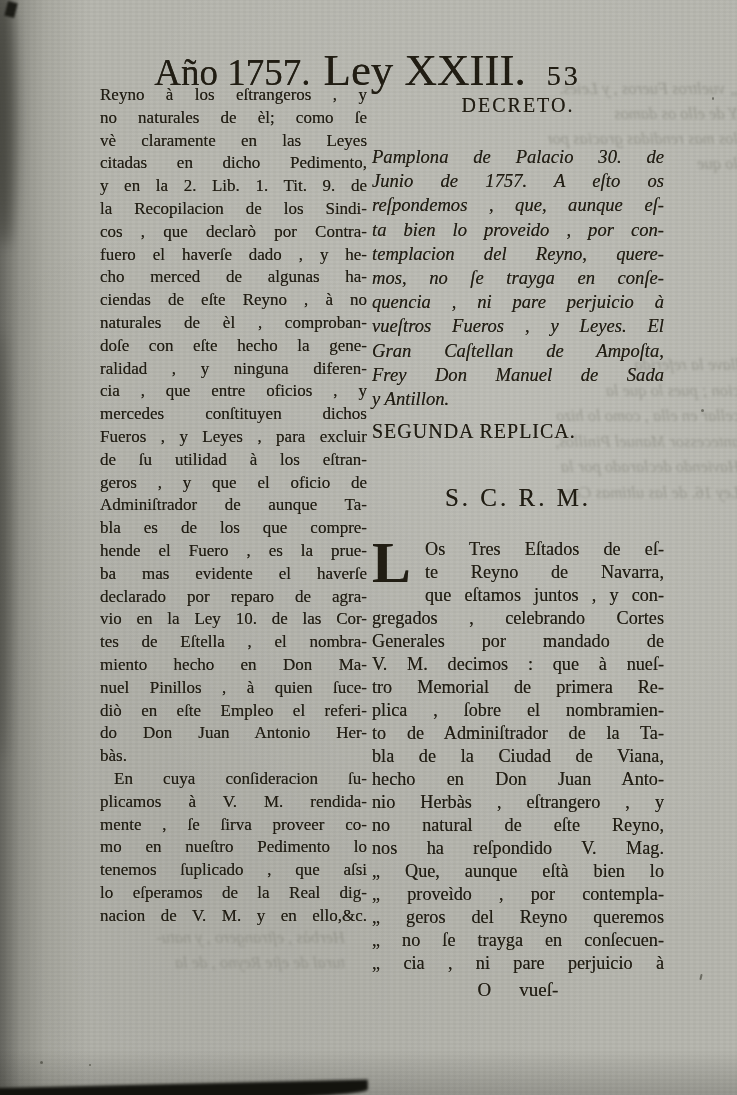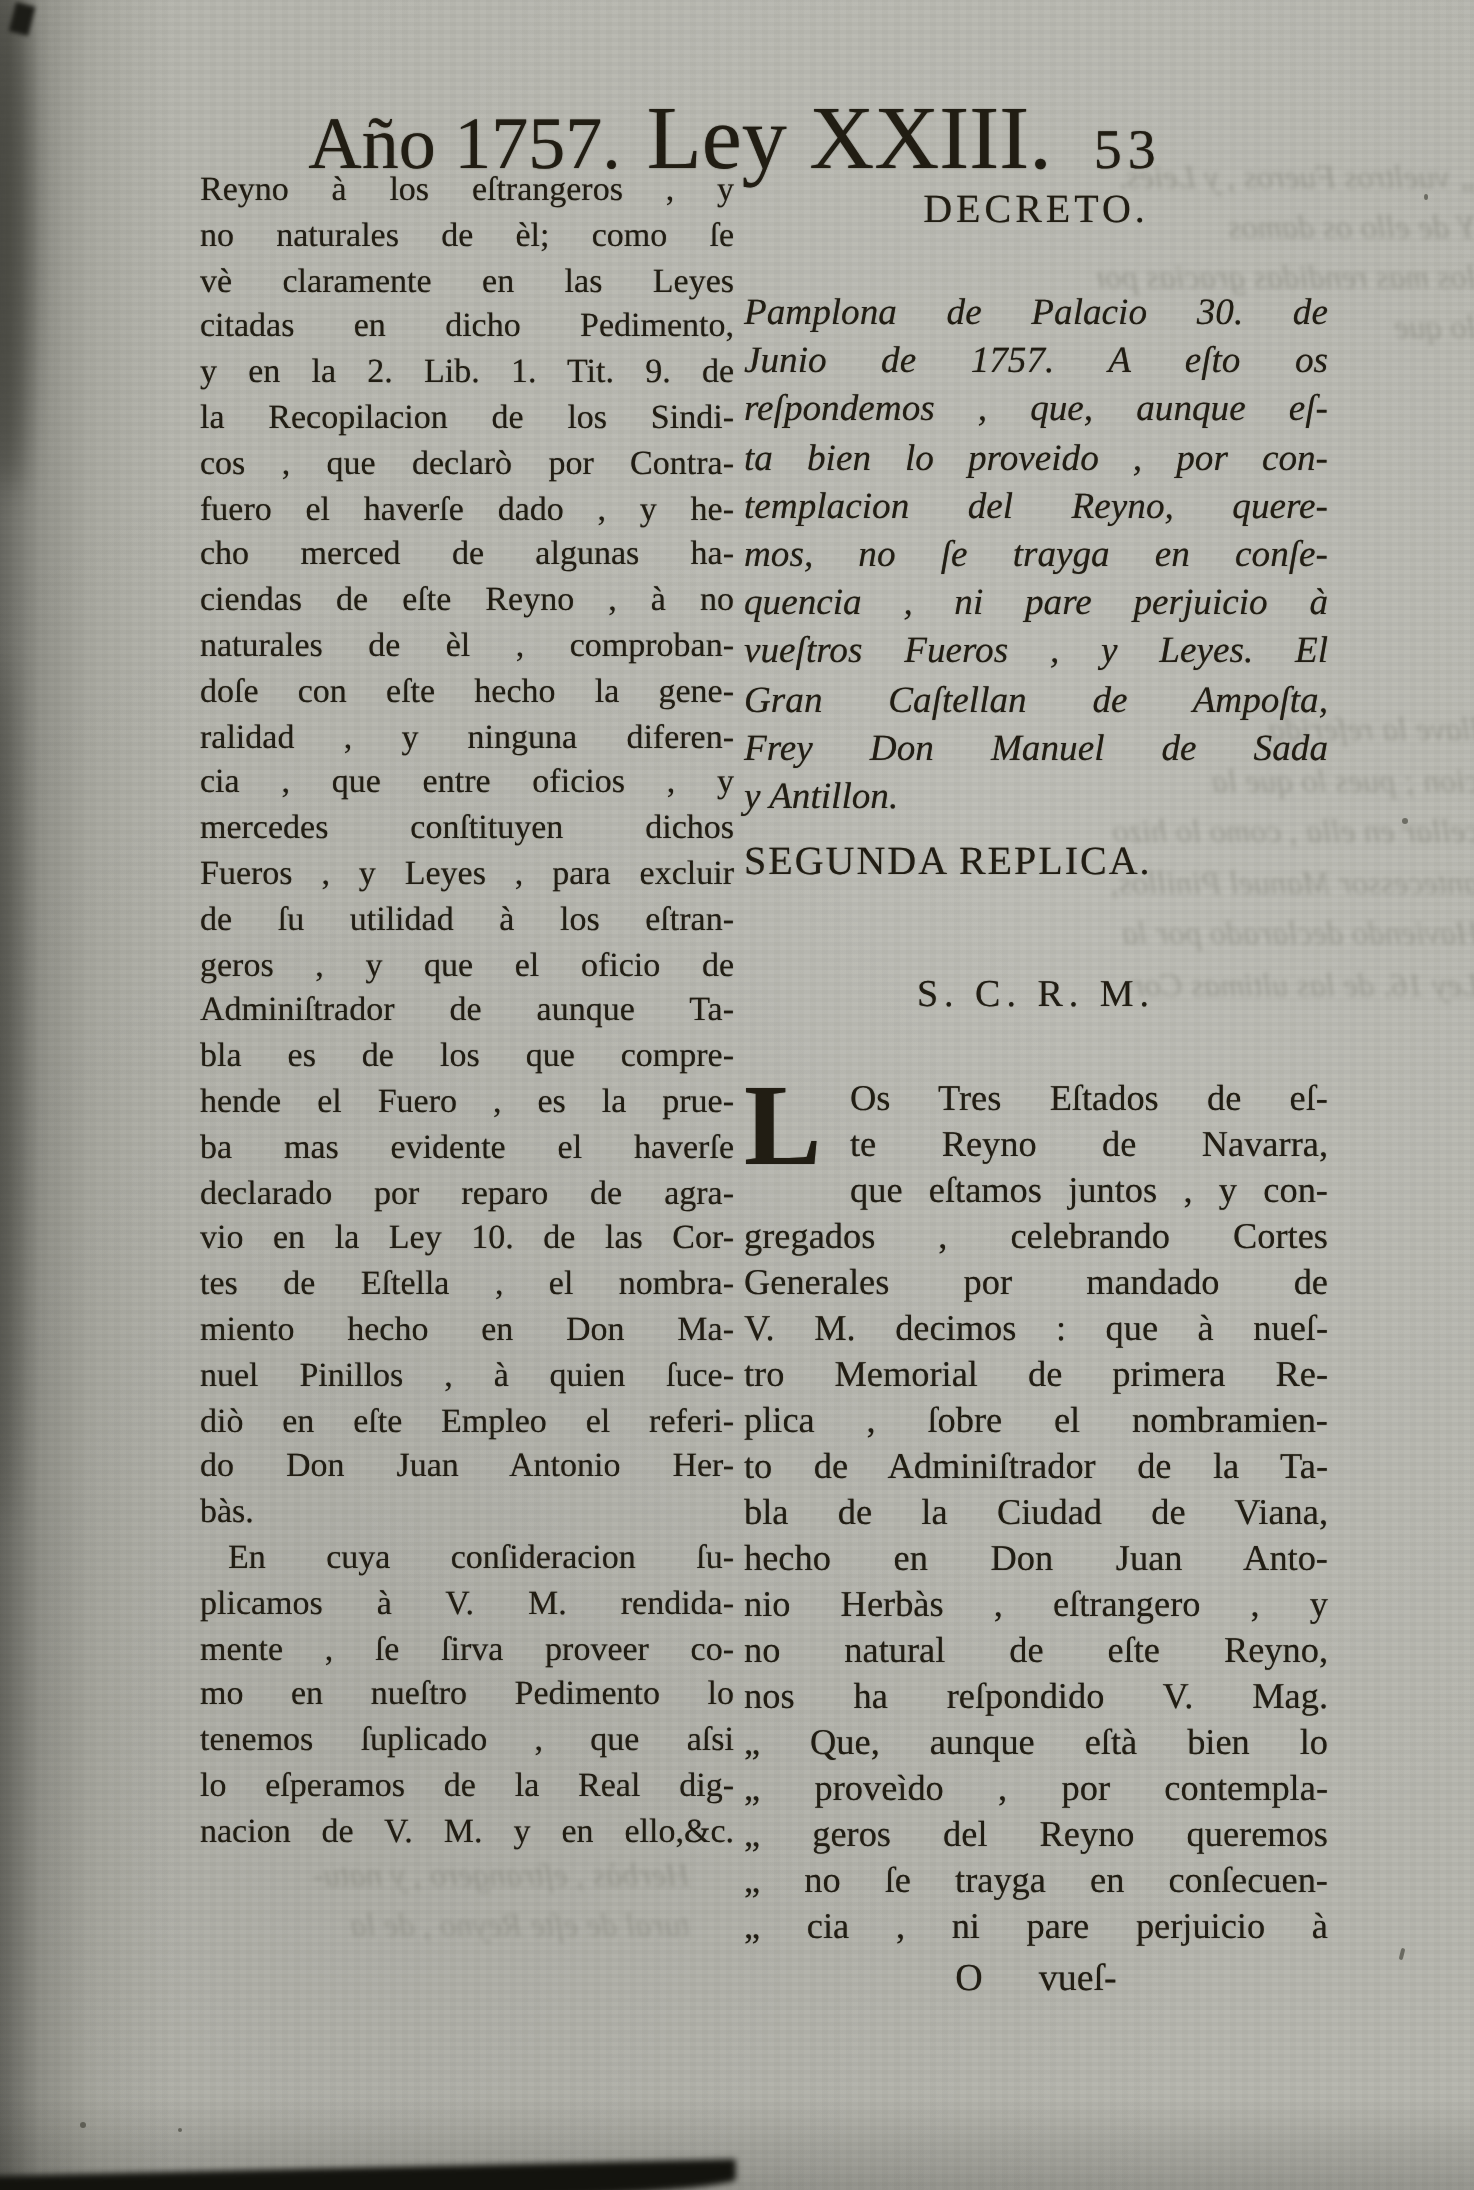--- a/index.html
+++ b/index.html
@@ -49,21 +49,21 @@
   .col-left{left:100px;top:84px;width:267px;font-size:17px;line-height:22.8px;}
   .col-right{left:372px;top:92px;width:292px;font-size:18.2px;line-height:23.0px;}
 
   .line{text-align:justify;text-align-last:justify;text-justify:inter-word;}
   .line.end{text-align-last:left;}
   .line.indent{padding-left:14px;}
 
   .h-decreto{text-align:center;font-size:20px;letter-spacing:2px;margin:2px 0 28px;}
   .decree{font-style:italic;font-size:18.6px;line-height:24.2px;}
   .h-segunda{text-align:left;font-size:20px;letter-spacing:1px;margin-top:9px;}
-  .h-scrm{text-align:center;font-size:19px;letter-spacing:3px;margin-top:43px;}
+  .h-scrm{text-align:center;font-size:25px;letter-spacing:3px;margin-top:43px;}
   .body-par{margin-top:29px;}
   .dropcap{
     float:left;width:47px;height:46px;margin:3px 6px 0 0;
     font-size:58px;line-height:44px;font-weight:bold;
   }
   .catchline{display:flex;justify-content:center;gap:28px;margin-top:3px;font-size:19px;}
 
   .bleed{
     position:absolute;pointer-events:none;color:var(--bleed);
     transform:scaleX(-1);filter:blur(1.0px);font-style:italic;

